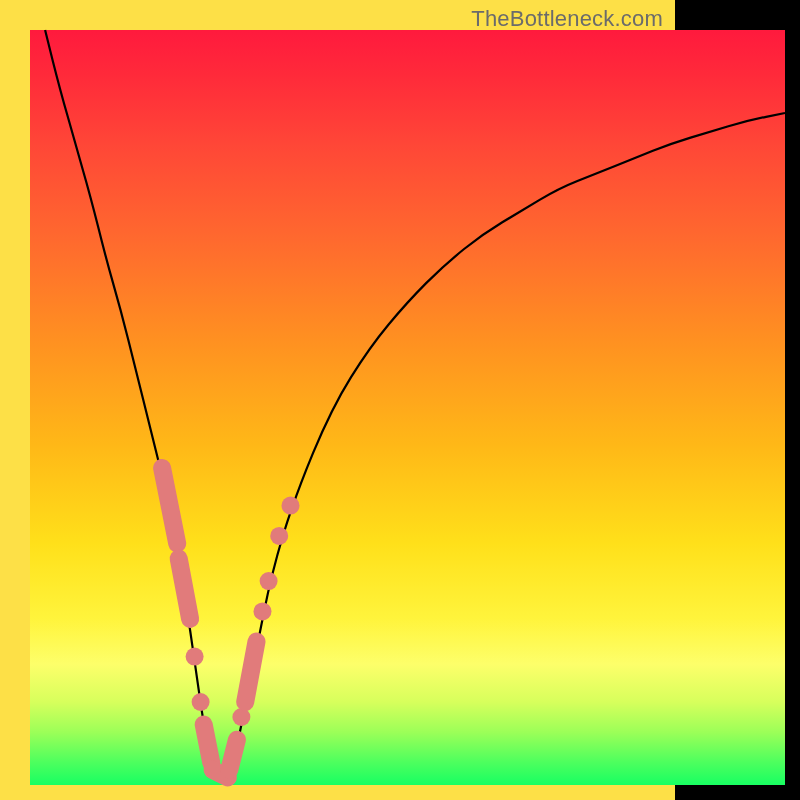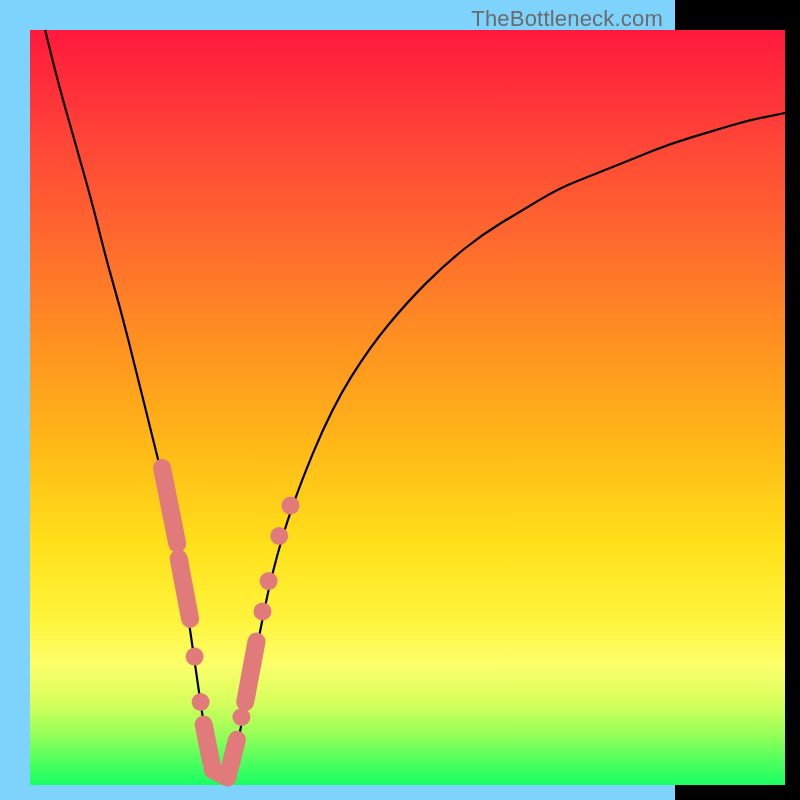--- a/index.html
+++ b/index.html
@@ -8,21 +8,21 @@
     width: 800px;
     height: 800px;
     overflow: hidden;
     background: #000;
     font-family: Arial, Helvetica, sans-serif;
   }
   .frame {
     position: relative;
     width: 675px;
     height: 800px;
-    background: #7dd3fc;
+    background: #fde047;
   }
   .plot-area {
     position: absolute;
     left: 30px;
     top: 30px;
     width: 755px;
     height: 755px;
     
     background: linear-gradient(to bottom,
       #ff1a3d 0%,

